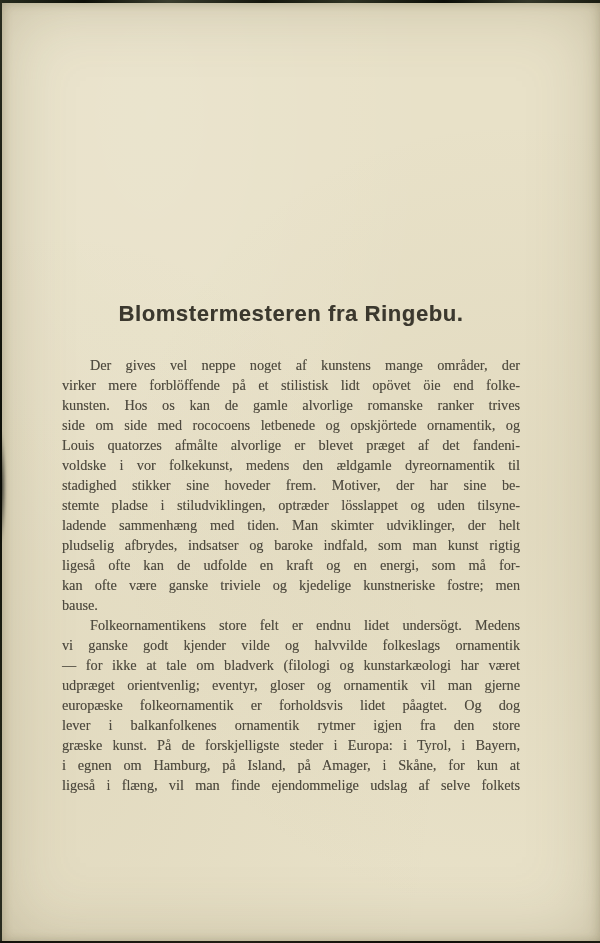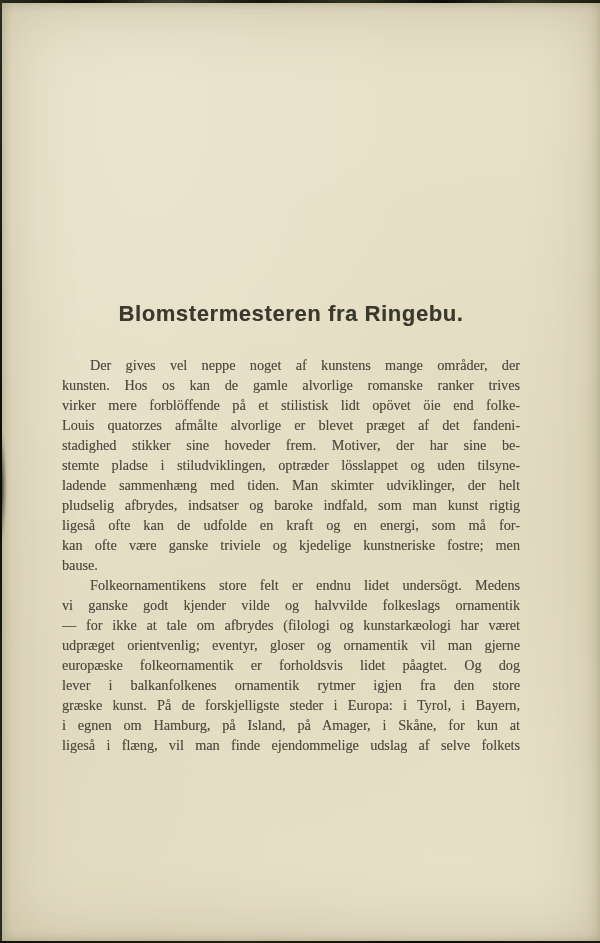--- a/index.html
+++ b/index.html
@@ -114,35 +114,37 @@
 </head>
 <body>
 
 <div class="paper">
   <div class="title-row">
     <h1>Blomstermesteren fra Ringebu.</h1>
   </div>
   <div class="body-text">
       <div class="paragraph">
         <div class="line first">Der gives vel neppe noget af kunstens mange områder, der</div>
+        <div class="line">virker mere forblöffende på et stilistisk lidt opövet öie end folke-</div>
         <div class="line">kunsten. Hos os kan de gamle alvorlige romanske ranker trives</div>
-        <div class="line">virker mere forblöffende på et stilistisk lidt opövet öie end folke-</div>
+        <div class="line">side om side med rococoens letbenede og opskjörtede ornamentik, og</div>
         <div class="line">Louis quatorzes afmålte alvorlige er blevet præget af det fandeni-</div>
+        <div class="line">voldske i vor folkekunst, medens den ældgamle dyreornamentik til</div>
         <div class="line">stadighed stikker sine hoveder frem. Motiver, der har sine be-</div>
         <div class="line">stemte pladse i stiludviklingen, optræder lösslappet og uden tilsyne-</div>
         <div class="line">ladende sammenhæng med tiden. Man skimter udviklinger, der helt</div>
         <div class="line">pludselig afbrydes, indsatser og baroke indfald, som man kunst rigtig</div>
         <div class="line">ligeså ofte kan de udfolde en kraft og en energi, som må for-</div>
         <div class="line">kan ofte være ganske triviele og kjedelige kunstneriske fostre; men</div>
         <div class="line last">bause.</div>
       </div>
       <div class="paragraph">
         <div class="line first">Folkeornamentikens store felt er endnu lidet undersögt. Medens</div>
         <div class="line">vi ganske godt kjender vilde og halvvilde folkeslags ornamentik</div>
-        <div class="line">— for ikke at tale om afbrydes (filologi og kunstarkæologi har været</div>
+        <div class="line">— for ikke at tale om bladverk (filologi og kunstarkæologi har været</div>
         <div class="line">udpræget orientvenlig; eventyr, gloser og ornamentik vil man gjerne</div>
         <div class="line">europæske folkeornamentik er forholdsvis lidet påagtet. Og dog</div>
         <div class="line">lever i balkanfolkenes ornamentik rytmer igjen fra den store</div>
         <div class="line">græske kunst. På de forskjelligste steder i Europa: i Tyrol, i Bayern,</div>
         <div class="line">i egnen om Hamburg, på Island, på Amager, i Skåne, for kun at</div>
         <div class="line">ligeså i flæng, vil man finde ejendommelige udslag af selve folkets</div>
       </div>
     </div>
   <div class="vignette"></div>
 </div>

